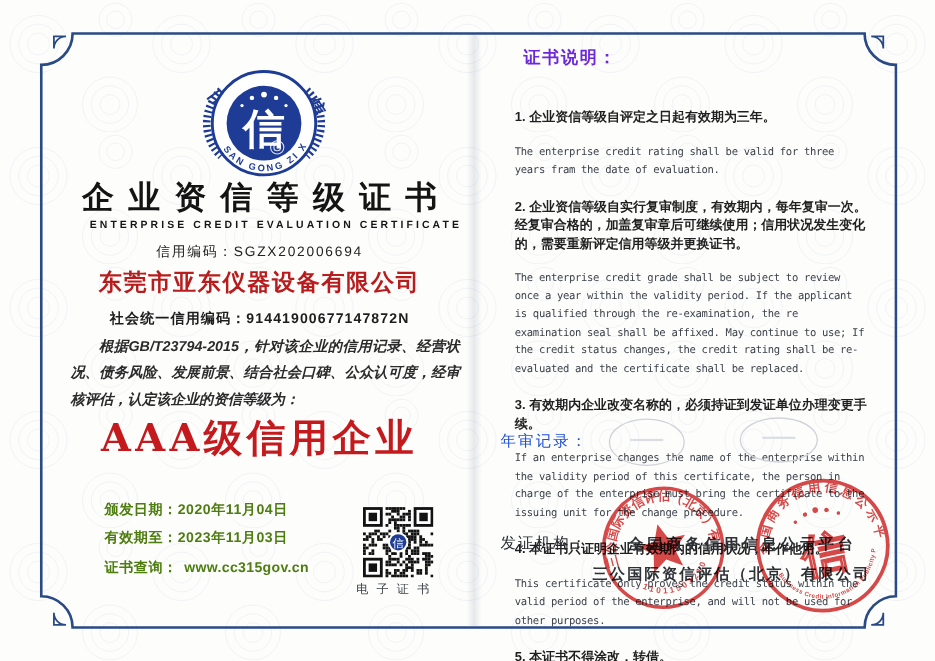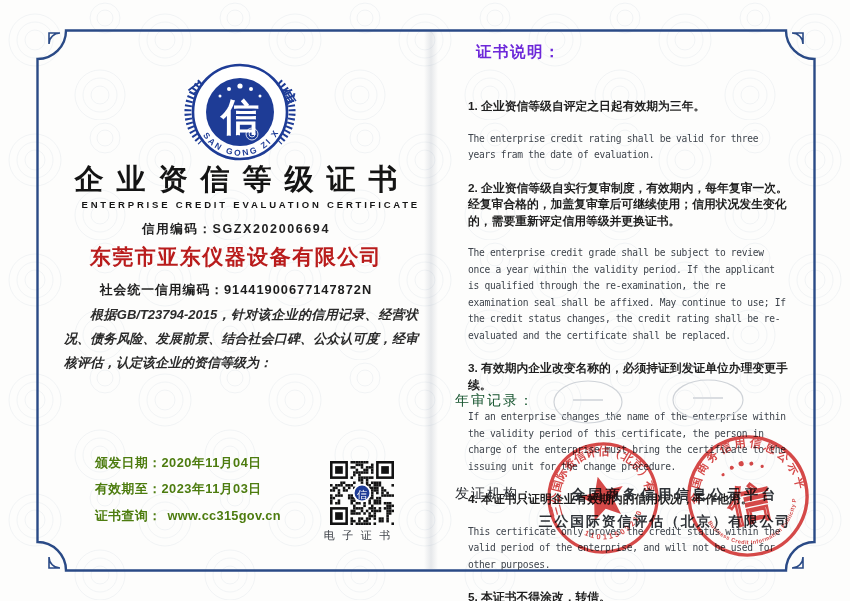--- a/index.html
+++ b/index.html
@@ -9,21 +9,21 @@
   .frame{position:absolute;left:36px;top:29px;pointer-events:none;}
   .fold{position:absolute;left:424px;top:31px;width:14px;height:538px;
         background:linear-gradient(to right,rgba(90,105,130,0),rgba(90,105,130,.14),rgba(90,105,130,0));}
   .abs{position:absolute;}
   
   .lp-title{left:52px;top:160px;width:368px;text-align:center;
             font-family:"DejaVu Serif","Liberation Serif",serif;font-weight:bold;
             font-size:29px;letter-spacing:13px;text-indent:13px;color:#141414;}
   .lp-subtitle{left:52px;top:199px;width:368px;text-align:right;font-weight:bold;
                font-size:9.5px;letter-spacing:2.8px;text-indent:2.8px;color:#161616;}
-  .lp-code{left:52px;top:221px;width:368px;text-align:center;font-weight:bold;
+  .lp-code{left:52px;top:221px;width:368px;text-align:center;font-weight:normal;
            font-size:12.5px;letter-spacing:1.6px;color:#222;}
   .lp-company{left:42px;top:243px;width:388px;text-align:center;font-weight:bold;
               font-size:21px;letter-spacing:1.5px;color:#b91c1c;}
   .lp-uscc{left:52px;top:282px;width:368px;text-align:center;font-weight:bold;
            font-size:12.8px;letter-spacing:1px;color:#1d1d1d;}
   .lp-body{left:64px;top:303px;width:354px;font-weight:bold;font-size:13px;
            line-height:24px;color:#2b2b2b;text-indent:2em;text-align:justify;font-style:italic;}
   .lp-rating{left:52px;top:375px;width:368px;text-align:center;
              font-family:"DejaVu Serif","Liberation Serif",serif;font-weight:bold;
              font-size:35px;letter-spacing:4px;color:#c41a1e;}
@@ -32,21 +32,21 @@
   .qr-wrap{left:330px;top:461px;width:64px;height:64px;}
   .qr-caption{left:314px;top:528px;width:88px;text-align:center;font-size:11px;
               letter-spacing:2px;color:#3b3f46;font-family:"DejaVu Serif",serif;}
   
   .rp-heading{left:460px;top:42px;font-weight:bold;font-size:15.5px;letter-spacing:1.5px;color:#6d28d9;margin-left:16px;}
   .rp-clauses{left:452px;top:82px;width:352px;}
   .rp-clauses p{margin:16px;}
   .zh{font-weight:bold;font-size:11.8px;line-height:16.5px;color:#1f1f1f;}
   .en{font-family:"DejaVu Sans Mono","Liberation Mono",monospace;font-size:9.6px;
       letter-spacing:-.3px;line-height:16.5px;color:#3d434b;}
-  .rp-annual{left:455px;top:392px;font-size:14px;letter-spacing:2px;color:#14532d;}
+  .rp-annual{left:455px;top:392px;font-size:14px;letter-spacing:2px;color:#1d4ed8;}
   .rp-issuer-label{left:455px;top:485px;font-size:14px;letter-spacing:2px;color:#26292e;}
   .rp-issuer1{left:540px;top:486px;width:270px;text-align:center;font-weight:bold;
               font-size:13.8px;letter-spacing:3.5px;color:#2e3237;}
   .rp-issuer2{left:515px;top:513px;width:300px;text-align:center;font-weight:bold;
               font-size:13.8px;letter-spacing:2px;color:#2e3237;}
   .stamp{pointer-events:none;mix-blend-mode:multiply;}
 </style>
 </head>
 <body>
 
@@ -112,20 +112,21 @@
       <textPath href="#arcBottom" startOffset="4%">SAN GONG ZI XIN</textPath>
     </text>
   </svg>
 
   <div class="abs lp-title">企业资信等级证书</div>
   <div class="abs lp-subtitle">ENTERPRISE CREDIT EVALUATION CERTIFICATE</div>
   <div class="abs lp-code">信用编码：SGZX202006694</div>
   <div class="abs lp-company">东莞市亚东仪器设备有限公司</div>
   <div class="abs lp-uscc">社会统一信用编码：91441900677147872N</div>
   <div class="abs lp-body">根据GB/T23794-2015，针对该企业的信用记录、经营状况、债务风险、发展前景、结合社会口碑、公众认可度，经审核评估，认定该企业的资信等级为：</div>
+  <div class="abs lp-rating">AAA级信用企业</div>
 
   <div class="abs lp-row" style="top:455px">
     <span>颁发日期：</span><span>2020年11月04日</span>
   </div>
   <div class="abs lp-row" style="top:481px">
     <span>有效期至：</span><span>2023年11月03日</span>
   </div>
   <div class="abs lp-row" style="top:508px">
     <span>证书查询：</span><span class="url">www.cc315gov.cn</span>
   </div>

